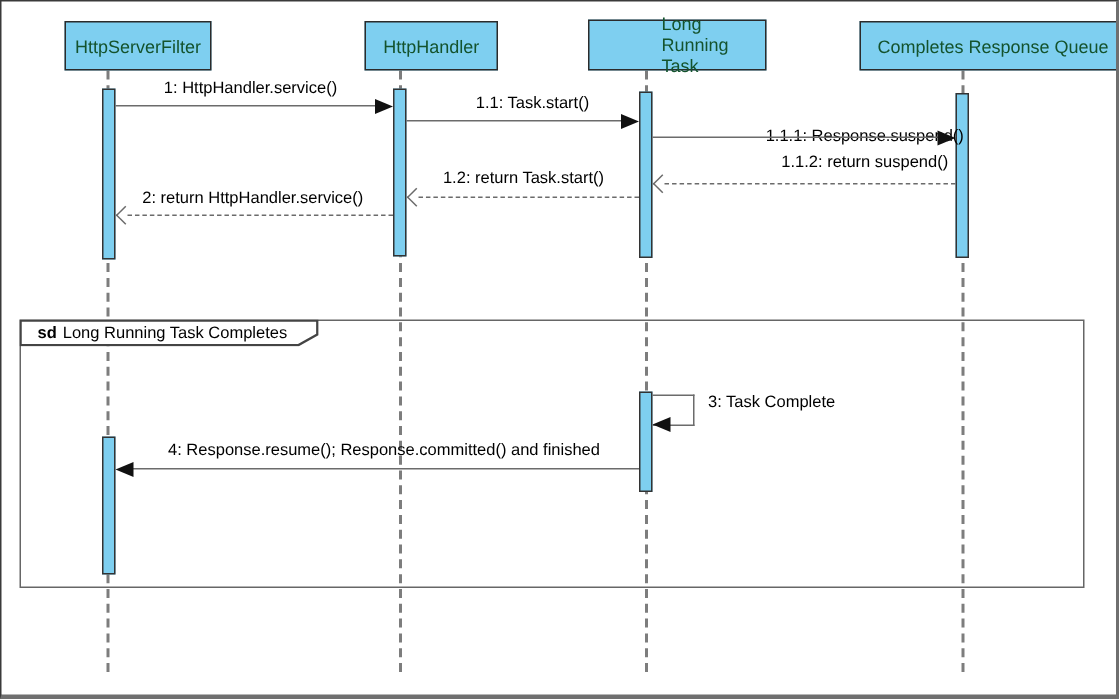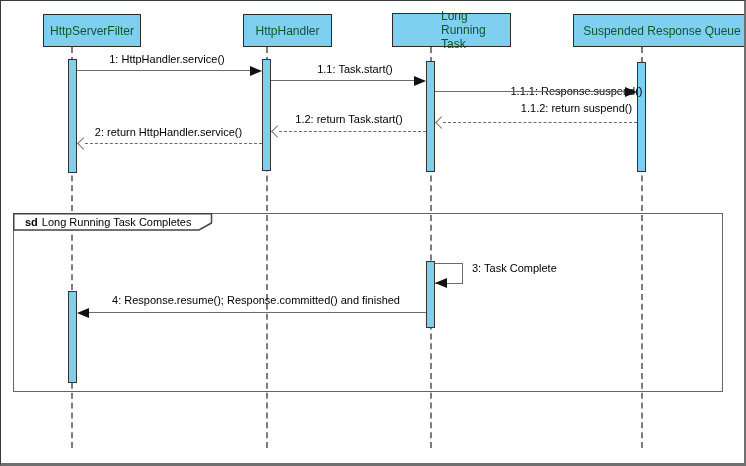--- a/index.html
+++ b/index.html
@@ -86,21 +86,21 @@
   <div class="actor" style="left:22px;top:13px;width:98px;height:33px;">
     <span>HttpServerFilter</span>
   </div>
   <div class="actor" style="left:222px;top:13px;width:89px;height:33px;text-align:center;">
     <span>HttpHandler</span>
   </div>
   <div class="actor" style="left:371px;top:12px;width:119px;height:34px;padding-left:48px;">
     <span>Long Running Task</span>
   </div>
   <div class="actor" style="left:552px;top:13px;width:178px;height:33px;">
-    <span>Suspended Response Queue</span>
+    <span>Completes Response Queue</span>
   </div>
 
   <div class="activation" style="left:67px;top:58px;height:114px;"></div>
   <div class="activation" style="left:67px;top:290px;height:92px;"></div>
   <div class="activation" style="left:261px;top:58px;height:112px;"></div>
   <div class="activation" style="left:425px;top:60px;height:111px;"></div>
   <div class="activation" style="left:425px;top:260px;height:67px;"></div>
   <div class="activation" style="left:636px;top:61px;height:110px;"></div>
 
   <div class="msg-label" style="left:76px;top:52px;width:180px;">1: HttpHandler.service()</div>

